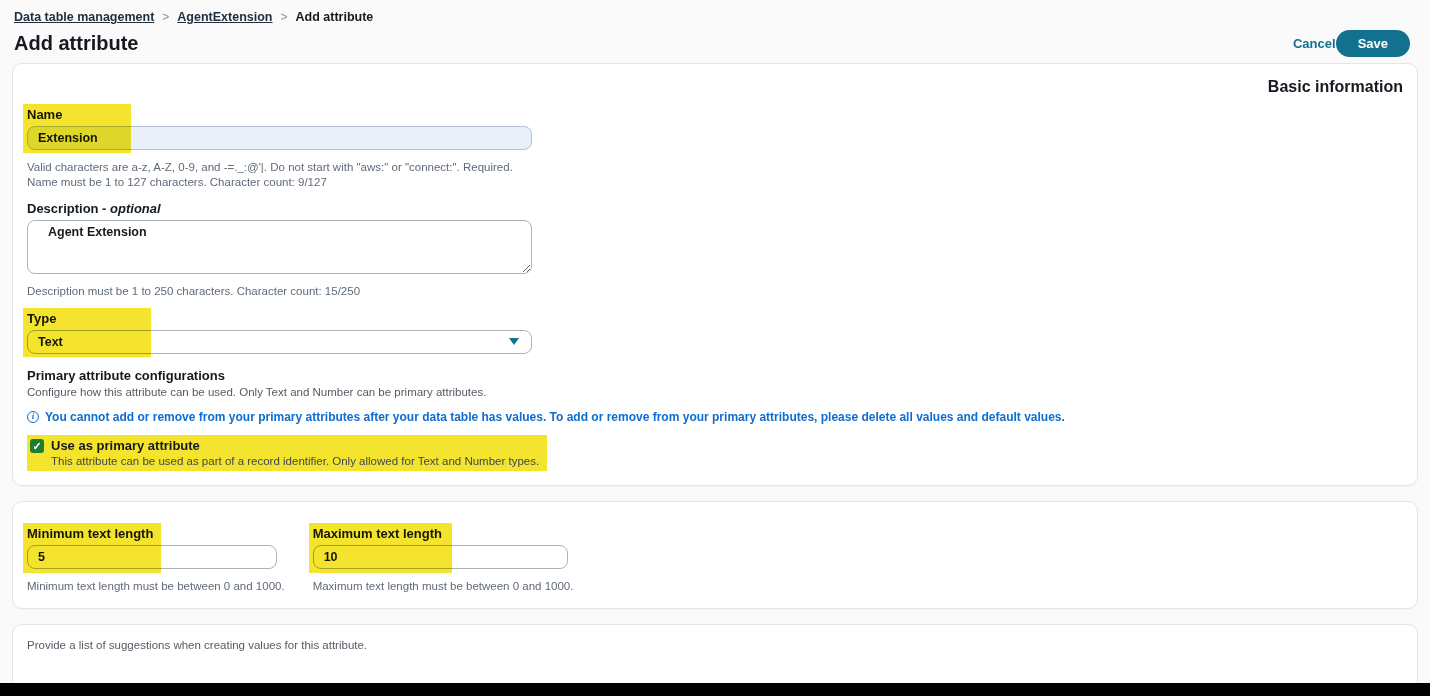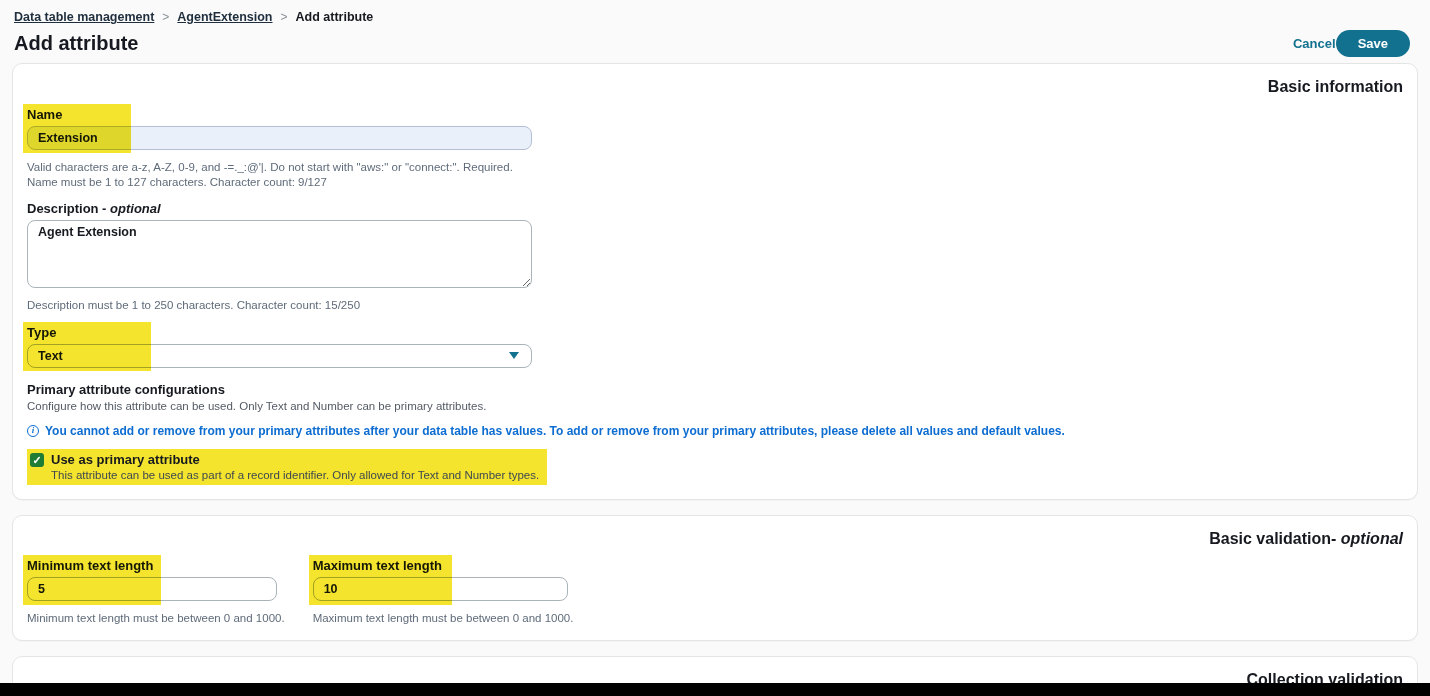--- a/index.html
+++ b/index.html
@@ -29,22 +29,22 @@
   .field-label { font-size:13px; font-weight:700; margin-bottom:4px; }
   .field-label .opt { font-style:italic; }
   .text-input {
     width:505px; height:24px; border:1px solid #a9b4b8; border-radius:8px;
     padding:0 10px; font-size:12.5px; font-weight:600; color:#16191f;
     font-family:inherit; background:#fff; outline:none; display:block;
   }
   .text-input.tinted { background:#e9f0fa; border-color:#b4bfd6; }
   .help { font-size:11.5px; color:#5f6b7a; margin-top:10px; line-height:1.32; width:508px; }
   textarea.desc {
-    width:505px; height:68px; border:1px solid #a9b4b8; border-radius:8px;
-    padding:4px 10px; font-size:12.5px; font-weight:600; color:#16191f;
+    width:505px; height:54px; border:1px solid #a9b4b8; border-radius:8px;
+    padding:4px 20px; font-size:12.5px; font-weight:600; color:#16191f;
     font-family:inherit; resize:vertical; outline:none; display:block;
   }
   .select {
     width:505px; height:24px; border:1px solid #a9b4b8; border-radius:8px;
     padding:0 10px; font-size:12.5px; font-weight:600; display:flex; align-items:center;
     background:#fff; cursor:pointer; position:relative;
   }
   .caret { position:absolute; right:12px; top:7px; width:0; height:0;
     border-left:5px solid transparent; border-right:5px solid transparent; border-top:7px solid #12718f; }
   .sub-heading { font-size:13px; font-weight:800; margin-top:14px; }
@@ -125,37 +125,35 @@
   <div class="checkbox-block">
     <div class="cb-row">
       <span class="checkbox">✓</span>
       <span class="cb-label">Use as primary attribute</span>
     </div>
     <div class="cb-sub">This attribute can be used as part of a record identifier. Only allowed for Text and Number types.</div>
   </div>
 </section>
 
 <section class="card">
-  <h2 class="card-heading"><span>Basic validation- </span><span class="opt">optional</span></h2>
 
   <div class="cols">
     <div class="col">
       <div class="hl" style="left:-4px; top:-3px; width:138px; height:50px;"></div>
       <div class="field-label">Minimum text length</div>
       <input class="text-input min" type="text" value="5" style="">
       <div class="help">Minimum text length must be between 0 and 1000.</div>
     </div>
     <div class="col">
       <div class="hl" style="left:-4px; top:-3px; width:143px; height:50px;"></div>
       <div class="field-label">Maximum text length</div>
       <input class="text-input max" type="text" value="10" style="">
       <div class="help">Maximum text length must be between 0 and 1000.</div>
     </div>
   </div>
 </section>
 
 <section class="card" style="height:150px;">
-  <h2 class="card-heading">Collection validation</h2>
   <div class="sub-text" style="margin-top:0;">Provide a list of suggestions when creating values for this attribute.</div>
 
 </section>
 
 <div class="bottom-bar"></div>
 
 </body></html>

